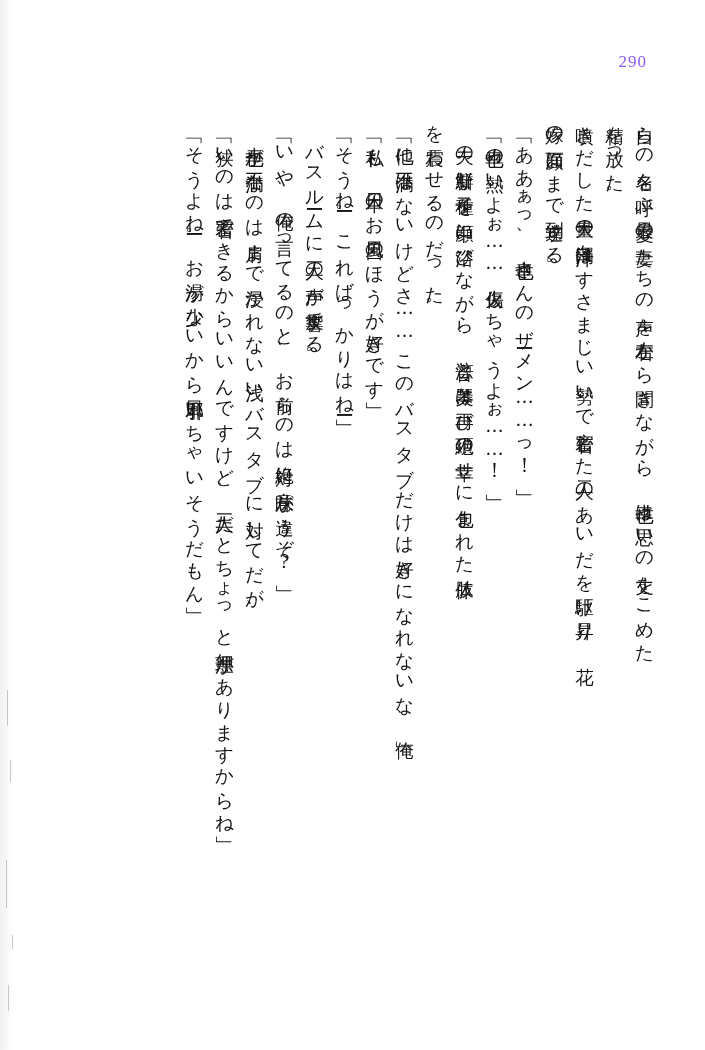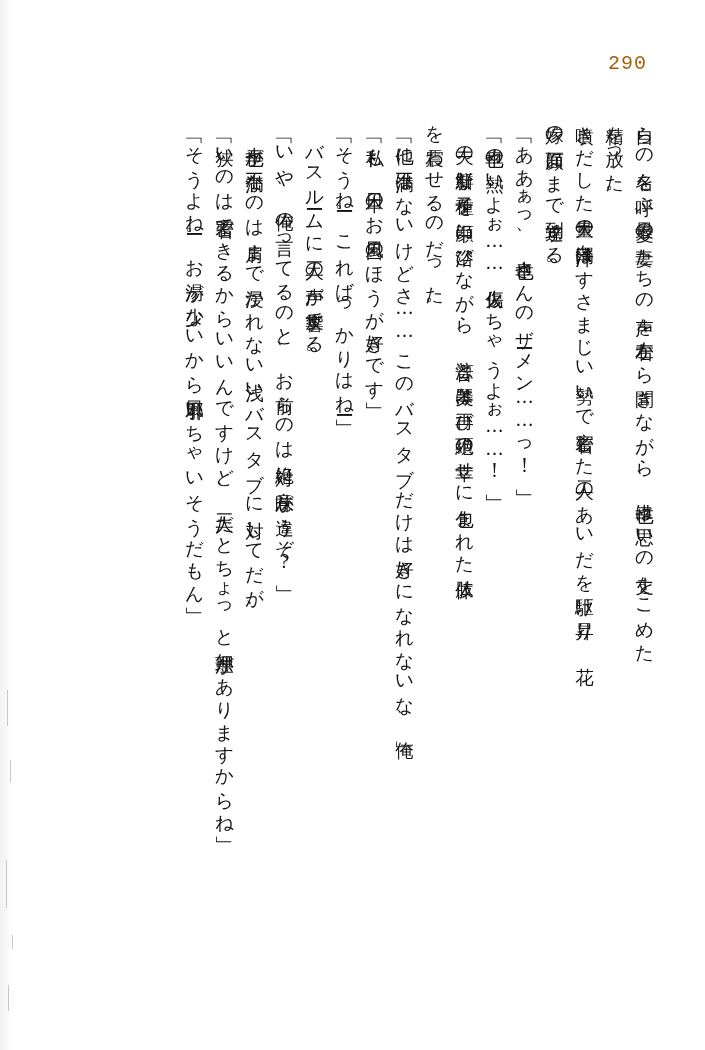--- a/index.html
+++ b/index.html
@@ -35,24 +35,24 @@
   .scan-mark.m2 { left: 10px; top: 760px; width: 1px; height: 22px; }
   .scan-mark.m3 { left: 6px;  top: 860px; width: 1px; height: 48px; }
   .scan-mark.m4 { left: 12px; top: 935px; width: 1px; height: 14px; }
   .scan-mark.m5 { left: 8px;  top: 985px; width: 1px; height: 26px; }
 
   
   .page-number {
     position: absolute;
     top: 52px;
     right: 58px;
-    font-size: 20px;
+    font-size: 17px;
     letter-spacing: 1px;
-    color: #a16207;
-    font-family: Liberation Mono, monospace;
+    color: #8b5cf6;
+    font-family: Liberation Serif, serif;
   }
 
   
   .text-block {
     position: absolute;
     top: 112px;
     right: 52px;
     left: 58px;
     bottom: 60px;
     display: flex;

